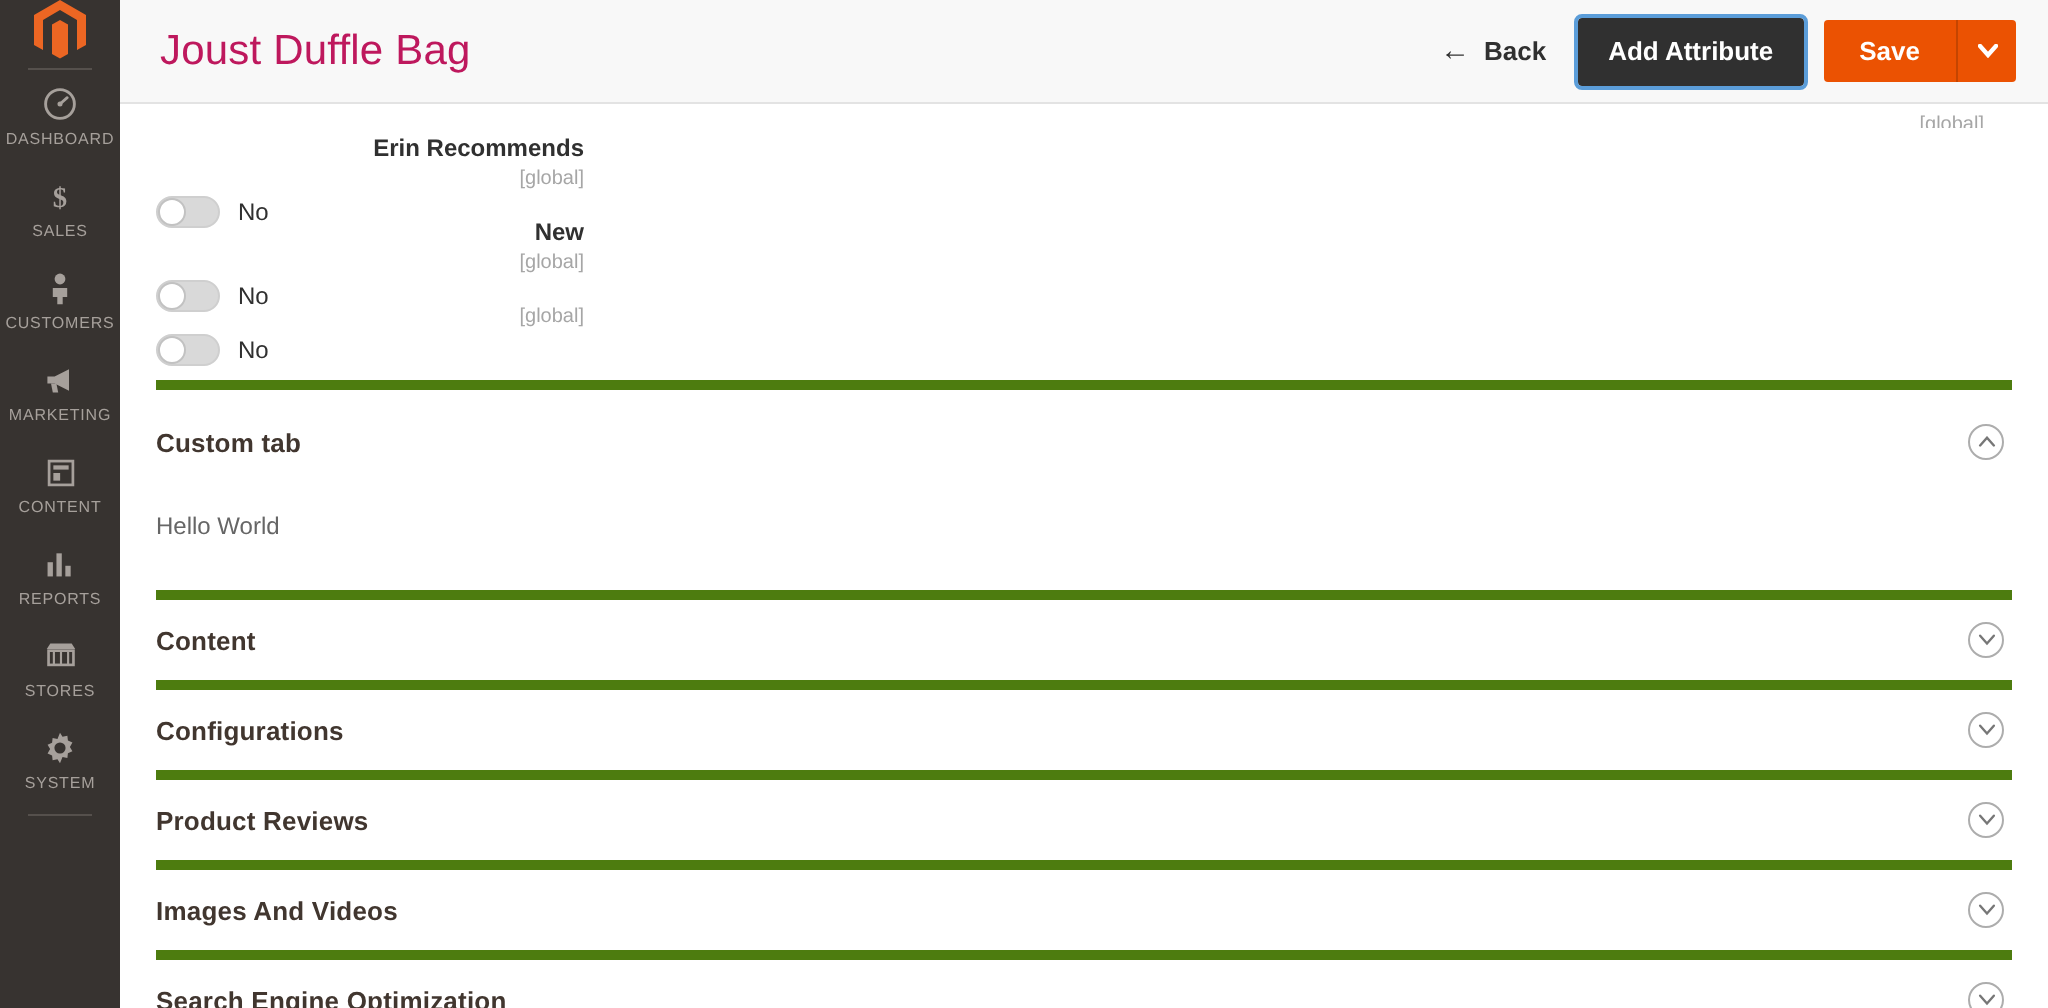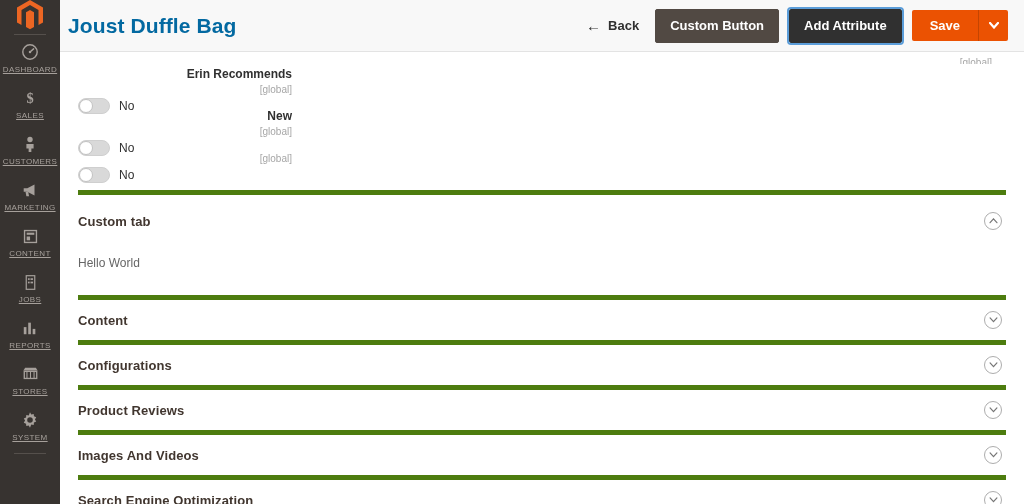--- a/index.html
+++ b/index.html
@@ -43,43 +43,42 @@
     margin-bottom: 3px;
   }
   .nav-ico svg { display: block; }
   .nav-label {
     font-size: 8px;
     letter-spacing: .4px;
     color: #a6a09b;
     text-align: left;
     line-height: 10px;
     text-transform: uppercase;
-    text-decoration: underline;
   }
   .nav-item.active .nav-label { color: #d6d1cd; }
 
   
   #main { flex: 1; height: 504px; position: relative; background: #ffffff; }
 
   
   #page-header {
     height: 52px;
     background: #f8f8f8;
     border-bottom: 1px solid #e3e3e3;
     display: flex; align-items: center;
     padding: 0 16px 0 8px;
     position: relative;
     z-index: 5;
   }
   #page-title {
     font-size: 21px;
-    color: #0369a1;
-    font-weight: bold;
+    color: #be185d;
+    font-weight: normal;
     letter-spacing: .1px;
-    margin-left: 0px;
+    margin-left: 12px;
     flex: 0 0 auto;
   }
   .header-actions {
     margin-left: auto;
     display: flex; align-items: center; gap: 10px;
   }
   .back-btn {
     display: flex; align-items: center; gap: 7px;
     background: none; border: none;
     font-size: 13px; color: #303030;
@@ -268,32 +267,20 @@
       <span class="nav-ico">
         <svg width="17" height="17" viewBox="0 0 20 20">
             <rect x="3" y="3" width="14" height="14" fill="none" stroke="#a6a09b" stroke-width="1.6"></rect>
             <rect x="5.5" y="5.5" width="9" height="2.5" fill="#a6a09b"></rect>
             <rect x="5.5" y="10" width="4" height="4.5" fill="#a6a09b"></rect>
           </svg>
       </span>
       <span class="nav-label">Content</span>
     </a>
 
-    <a class="nav-item">
-      <span class="nav-ico">
-        <svg width="15" height="17" viewBox="0 0 16 20">
-            <rect x="3" y="2" width="10" height="16" fill="none" stroke="#a6a09b" stroke-width="1.4"></rect>
-            <rect x="5" y="5" width="2" height="2" fill="#a6a09b"></rect>
-            <rect x="8" y="5" width="3" height="2" fill="#a6a09b"></rect>
-            <rect x="5" y="9" width="2" height="2" fill="#a6a09b"></rect>
-            <rect x="8" y="9" width="3" height="2" fill="#a6a09b"></rect>
-          </svg>
-      </span>
-      <span class="nav-label">Jobs</span>
-    </a>
 
     <a class="nav-item">
       <span class="nav-ico">
         <svg width="18" height="16" viewBox="0 0 20 18">
             <rect x="3" y="8" width="3" height="8" fill="#a6a09b"></rect>
             <rect x="8" y="3" width="3" height="13" fill="#a6a09b"></rect>
             <rect x="13" y="10" width="3" height="6" fill="#a6a09b"></rect>
           </svg>
       </span>
       <span class="nav-label">Reports</span>
@@ -332,21 +319,20 @@
 
     <div id="page-header">
       <h1 id="page-title">Joust Duffle Bag</h1>
 
       <div class="header-actions">
         <button class="back-btn">
           <span class="back-arrow">←</span>
           <span>Back</span>
         </button>
 
-        <button class="btn btn-custom">Custom Button</button>
 
         <button class="btn btn-attr">Add Attribute</button>
 
         <div class="btn-save-group">
           <button class="btn-save">Save</button>
           <button class="btn-save-caret">
             <svg width="10" height="7" viewBox="0 0 10 7">
                 <path d="M1 1 L5 5.5 L9 1" fill="none" stroke="#ffffff" stroke-width="2.2" stroke-linecap="square"></path>
               </svg>
           </button>

